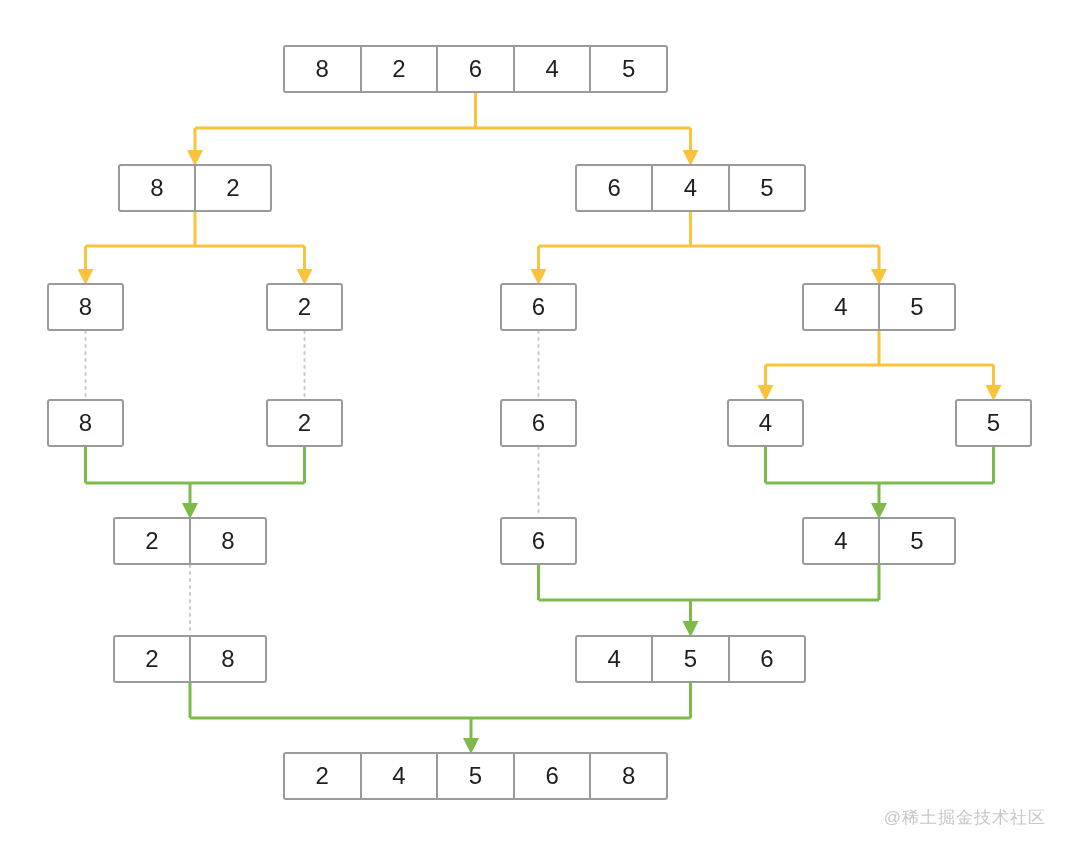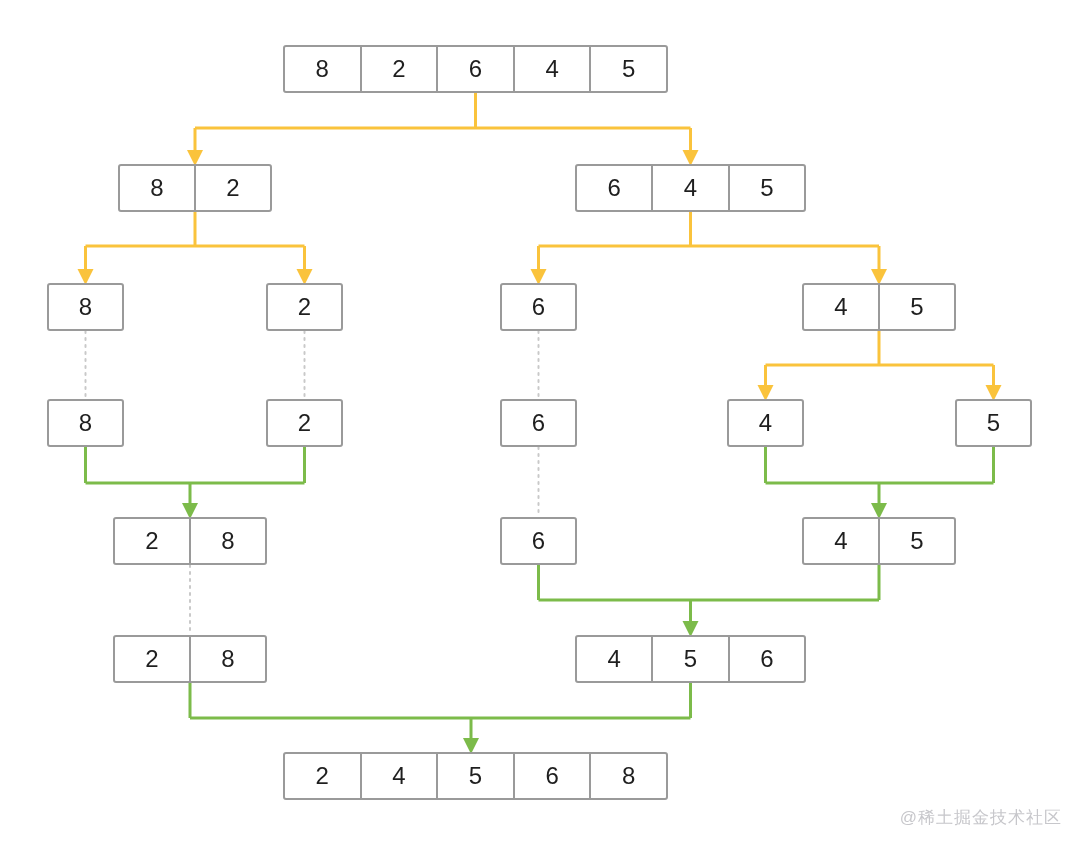--- a/index.html
+++ b/index.html
@@ -31,21 +31,21 @@
     align-items: center;
     justify-content: center;
     font-size: 24px;
     line-height: 1;
     color: var(--text-color, #1F1F1F);
     border-right: 2px solid var(--box-border, #9A9A9A);
   }
   .array-cell:last-child { border-right: none; }
   #watermark {
     position: absolute;
-    right: 18px;
+    right: 34px;
     bottom: 20px;
     font-size: 17px;
     letter-spacing: 1px;
     color: var(--watermark-color, #C7C7CB);
     user-select: none;
   }
 </style>
 </head>
 <body>
 

